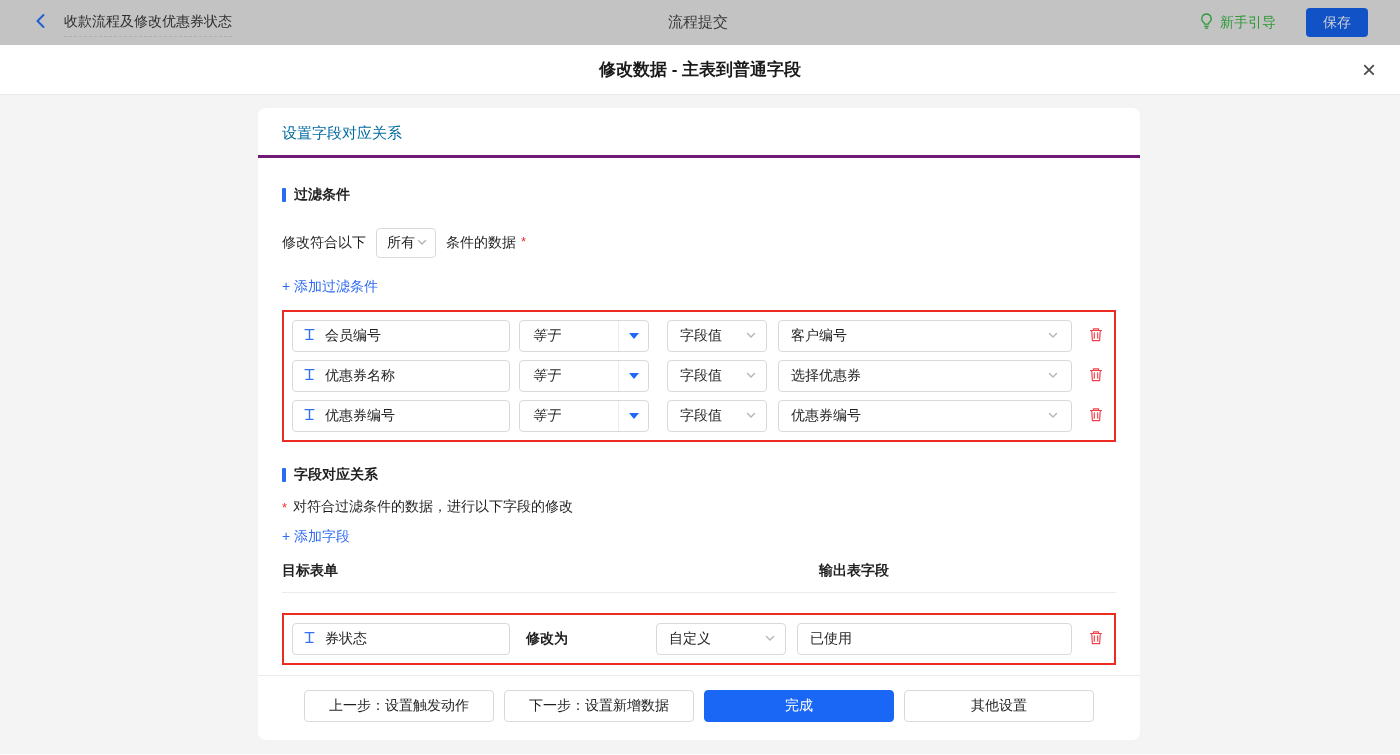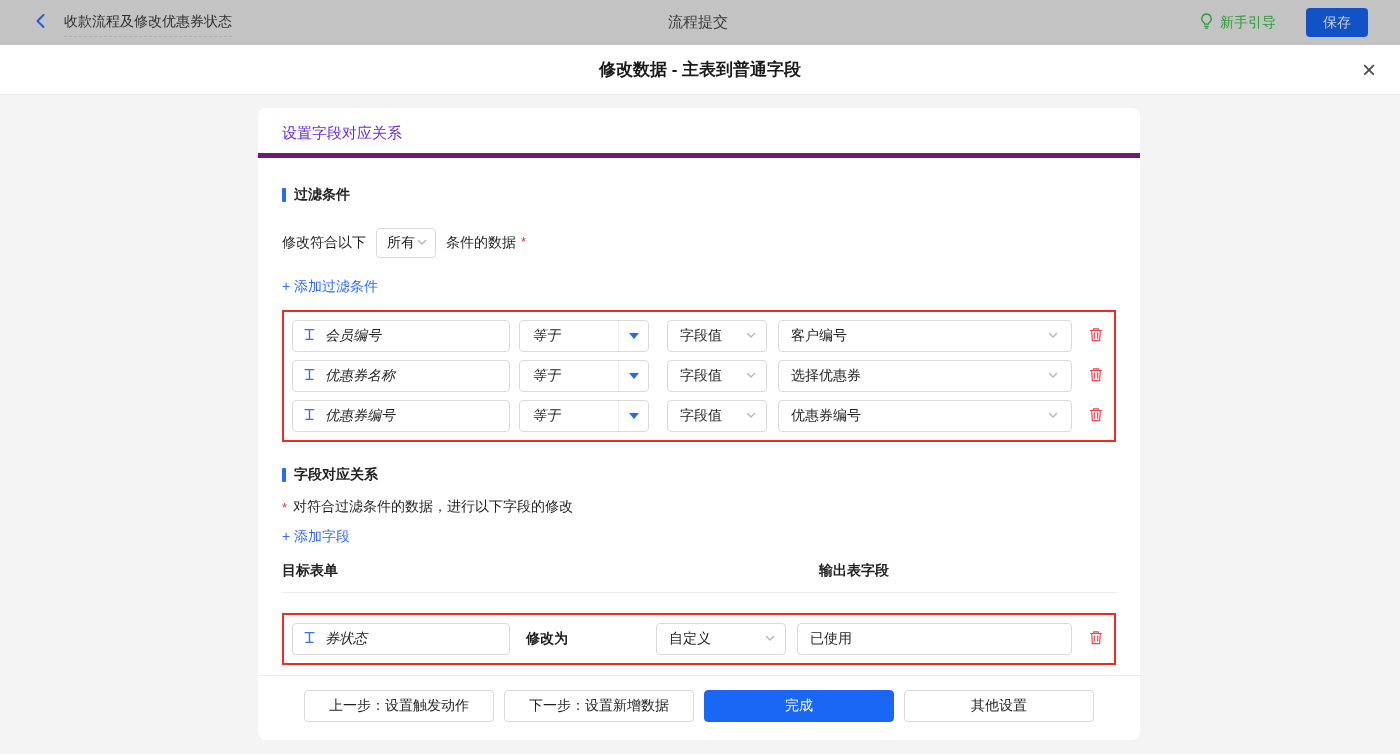--- a/index.html
+++ b/index.html
@@ -18,21 +18,21 @@
 
   
   .modal { position:absolute; top:45px; left:0; width:1400px; height:710px; background:#fff; }
   .modal-header { position:relative; height:50px; border-bottom:1px solid #e9e9e9; display:flex; align-items:center; justify-content:center; }
   .modal-title { font-size:17px; font-weight:bold; color:#1a1a1a; }
   .modal-close { position:absolute; right:24px; top:50%; transform:translateY(-50%); font-size:24px; line-height:1; color:#4a4a4a; cursor:pointer; }
   .modal-body { position:relative; height:659px; background:#f4f4f5; }
 
   
   .card { position:absolute; left:258px; top:13px; width:882px; height:632px; background:#fff; border-radius:8px; display:flex; flex-direction:column; }
-  .card-header { height:50px; line-height:50px; padding:0 24px; font-size:15px; color:#6d28d9; border-bottom:5px solid #701a75; }
+  .card-header { height:50px; line-height:50px; padding:0 24px; font-size:15px; color:#0369a1; border-bottom:3px solid #701a75; }
   .card-content { padding:0 24px; }
 
   .section-title { display:flex; align-items:center; gap:8px; font-size:14px; font-weight:bold; color:#1f1f1f; }
   .section-bar { width:4px; height:14px; background:#2b6bf3; border-radius:1px; }
   .st-filter { margin-top:28px; }
   .st-map { margin-top:24px; }
 
   .match-line { margin-top:24px; display:flex; align-items:center; font-size:14px; color:#1f1f1f; }
   .req { color:#e8312f; font-size:13px; margin-left:5px; position:relative; top:-2px; }
 
@@ -40,21 +40,21 @@
   .match-select { width:60px; height:30px; margin:0 10px; justify-content:space-between; padding:0 7px 0 10px; cursor:pointer; }
 
   .add-link { display:inline-block; margin-top:20px; font-size:14px; color:#2e6bf2; cursor:pointer; text-decoration:none; }
   .al2 { margin-top:12px; }
 
   .red-box { border:2px solid #ec2b23; padding:8px; display:flex; flex-direction:column; gap:8px; }
   .rb1 { margin-top:14px; }
   .rb2 { margin-top:20px; }
 
   .f-row { display:flex; align-items:center; }
-  .f-field { width:218px; padding:0 10px; gap:9px;font-style:italic; }
+  .f-field { width:218px; padding:0 10px; gap:9px; }
   .f-op { width:130px; margin-left:9px; justify-content:space-between; padding-left:12px; cursor:pointer;font-style:italic; }
   .op-caret-zone { width:30px; height:100%; border-left:1px solid #ececec; display:flex; align-items:center; justify-content:center; }
   .caret-down { width:0; height:0; border-left:5px solid transparent; border-right:5px solid transparent; border-top:6px solid #2468f2; }
   .f-type { width:100px; margin-left:18px; justify-content:space-between; padding:0 9px 0 12px; cursor:pointer; }
   .f-val { flex:1; margin-left:11px; justify-content:space-between; padding:0 12px; cursor:pointer; }
   .trash-btn { margin-left:14px; width:20px; display:flex; justify-content:center; cursor:pointer; }
 
   .map-desc { margin-top:14px; font-size:14px; color:#1f1f1f; display:flex; align-items:center; }
   .map-desc .req2 { color:#e8312f; font-size:13px; margin-right:6px; }
 

